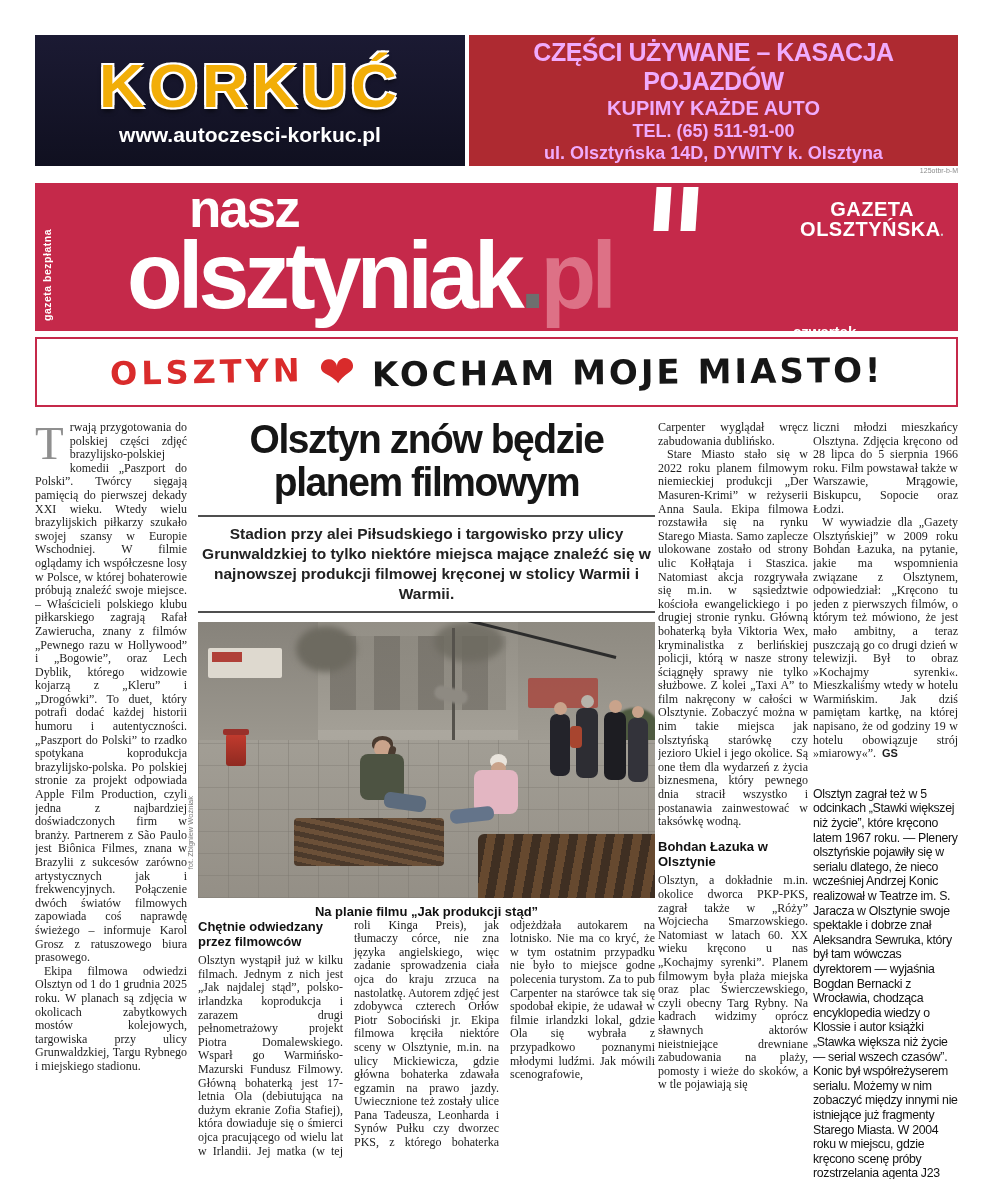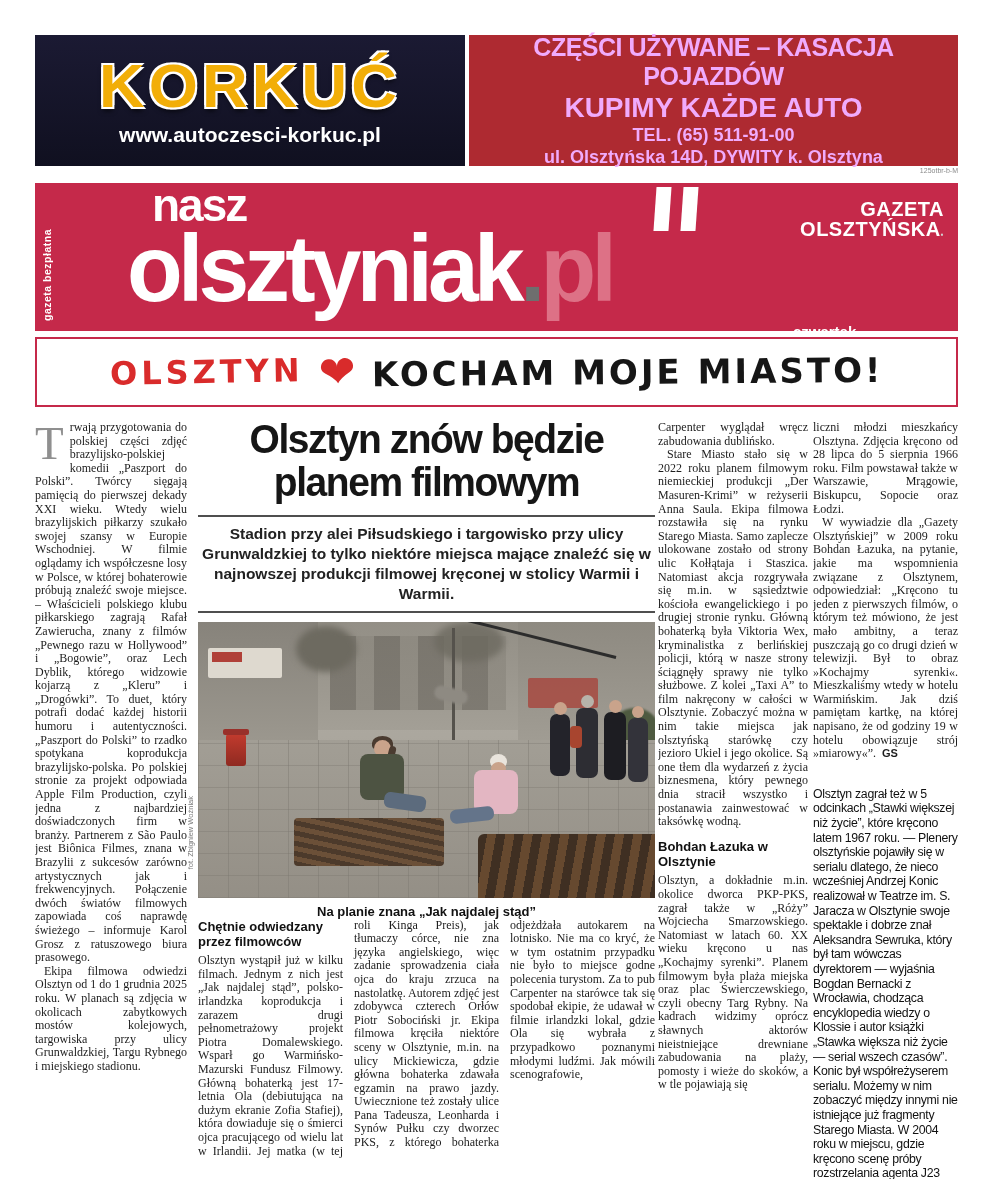--- a/index.html
+++ b/index.html
@@ -27,48 +27,48 @@
     color:#ffffff; margin-top:2px;
   }
   .ad-right {
     position:absolute; left:469px; top:35px; width:489px; height:131px;
     background:#ae2a31; color:#f0abfc; text-align:center;
     font-family:"Liberation Sans", sans-serif;
     display:flex; flex-direction:column; justify-content:center; gap:1px;
     padding:6px 8px;
   }
   .ad-right .l1 { font-weight:800; font-size:25px; letter-spacing:-0.5px; }
-  .ad-right .l2 { font-weight:700; font-size:28px; }
+  .ad-right .l2 { font-weight:700; font-size:20px; }
   .ad-right .l3 { font-weight:700; font-size:18px; }
   .ad-right .l4 { font-weight:700; font-size:18px; }
   .ad-code {
     position:absolute; left:600px; top:167px; width:358px; text-align:right;
     font-family:"Liberation Sans", sans-serif; font-size:7px; color:#8a8a8a;
   }
   
   .masthead {
     position:absolute; left:35px; top:183px; width:923px; height:148px;
     background:#c5294a; overflow:visible;
   }
   .mh-vertical {
     position:absolute; left:6px; top:18px; height:120px;
     writing-mode:vertical-rl; transform:rotate(180deg);
     font-family:"Liberation Sans", sans-serif; font-weight:700; font-size:10.5px;
     color:#ffffff; letter-spacing:0.5px;
   }
   .mh-title { position:absolute; left:92px; top:2px; line-height:0.9; color:#fff;
     font-family:"Liberation Sans", sans-serif; font-weight:800; }
-  .mh-nasz  { font-size:46px; letter-spacing:-2px; display:block; margin-left:25px; }
+  .mh-nasz  { font-size:53px; letter-spacing:-2px; display:block; margin-left:62px; }
   .mh-big   { font-size:95px; letter-spacing:-5px; display:block; transform:scaleX(.96); transform-origin:left; }
   .mh-pl-dot { color:#6e6e6e; }
   .mh-pl     { color:#dd7186; }
   .mh-bars { position:absolute; left:620px; top:4px; display:flex; gap:12px; }
   .mh-bars i { display:block; width:15px; height:44px; background:#ffffff; transform:skewX(-4deg); }
   .mh-brand {
-    position:absolute; right:14px; top:16px; text-align:right; color:#fff;
+    position:absolute; right:14px; top:16px; text-align:center; color:#fff;
     font-family:"Liberation Sans", sans-serif; font-weight:800; font-size:20px;
     line-height:1.0; letter-spacing:0.5px;
   }
   .mh-brand .reg { font-size:8px; color:#d0d0d0; vertical-align:bottom; }
   .mh-date {
     position:absolute; right:76px; top:100px; color:#fff; text-align:left;
     font-family:"Liberation Sans", sans-serif; font-weight:700; line-height:1.15;
   }
   .mh-weekday { font-size:15px; display:block;margin-top:40px; }
   .mh-daynum  { font-size:18px; display:block; }
@@ -280,21 +280,21 @@
           <div class="head c1h"></div>
           <div class="head c2h"></div>
           <div class="head c3h"></div>
           <div class="head c4h"></div>
           <div class="ph c-pack"></div>
           <div class="ph boom-pole"></div>
           <div class="ph boom-mic"></div>
         </div>
         <div class="photo-credit">fot. Zbigniew Woźniak</div>
       </div>
-      <div class="caption">Na planie znana „Jak najdalej stąd”</div>
+      <div class="caption">Na planie filmu „Jak produkcji stąd”</div>
 
       <div class="center-cols body-text">
         <div class="subhead first">Chętnie odwiedzany przez filmowców</div>
         <p>Olsztyn wystąpił już w kilku filmach. Jednym z nich jest „Jak najdalej stąd”, polsko-irlandzka koprodukcja i zarazem drugi pełnometrażowy projekt Piotra Domalewskiego. Wsparł go Warmińsko-Mazurski Fundusz Filmowy. Główną bohaterką jest 17-letnia Ola (debiutująca na dużym ekranie Zofia Stafiej), która dowiaduje się o śmierci ojca pracującego od wielu lat w Irlandii. Jej matka (w tej roli Kinga Preis), jak tłumaczy córce, nie zna języka angielskiego, więc zadanie sprowadzenia ciała ojca do kraju zrzuca na nastolatkę. Autorem zdjęć jest zdobywca czterech Orłów Piotr Sobociński jr. Ekipa filmowa kręciła niektóre sceny w Olsztynie, m.in. na ulicy Mickiewicza, gdzie główna bohaterka zdawała egzamin na prawo jazdy. Uwiecznione też zostały ulice Pana Tadeusza, Leonharda i Synów Pułku czy dworzec PKS, z którego bohaterka odjeżdżała autokarem na lotnisko. Nie ma co kryć, że w tym ostatnim przypadku nie było to miejsce godne polecenia turystom. Za to pub Carpenter na starówce tak się spodobał ekipie, że udawał w filmie irlandzki lokal, gdzie Ola się wybrała z przypadkowo poznanymi młodymi ludźmi. Jak mówili scenografowie,</p>
       </div>
     </div>
 
     <div class="col-d body-text">
       <p>Carpenter wyglądał wręcz zabudowania dublińsko.</p>
       <p>Stare Miasto stało się w 2022 roku planem filmowym niemieckiej produkcji „Der Masuren-Krimi” w reżyserii Anna Saula. Ekipa filmowa rozstawiła się na rynku Starego Miasta. Samo zaplecze ulokowane zostało od strony ulic Kołłątaja i Staszica. Natomiast akcja rozgrywała się m.in. w sąsiedztwie kościoła ewangelickiego i po drugiej stronie rynku. Główną bohaterką była Viktoria Wex, kryminalistka z berlińskiej policji, którą w nasze strony ściągnęły sprawy nie tylko służbowe. Z kolei „Taxi A” to film nakręcony w całości w Olsztynie. Zobaczyć można w nim takie miejsca jak olsztyńską starówkę czy jezioro Ukiel i jego okolice. Są one tłem dla wydarzeń z życia biznesmena, który pewnego dnia stracił wszystko i postanawia zainwestować w taksówkę wodną.</p>

